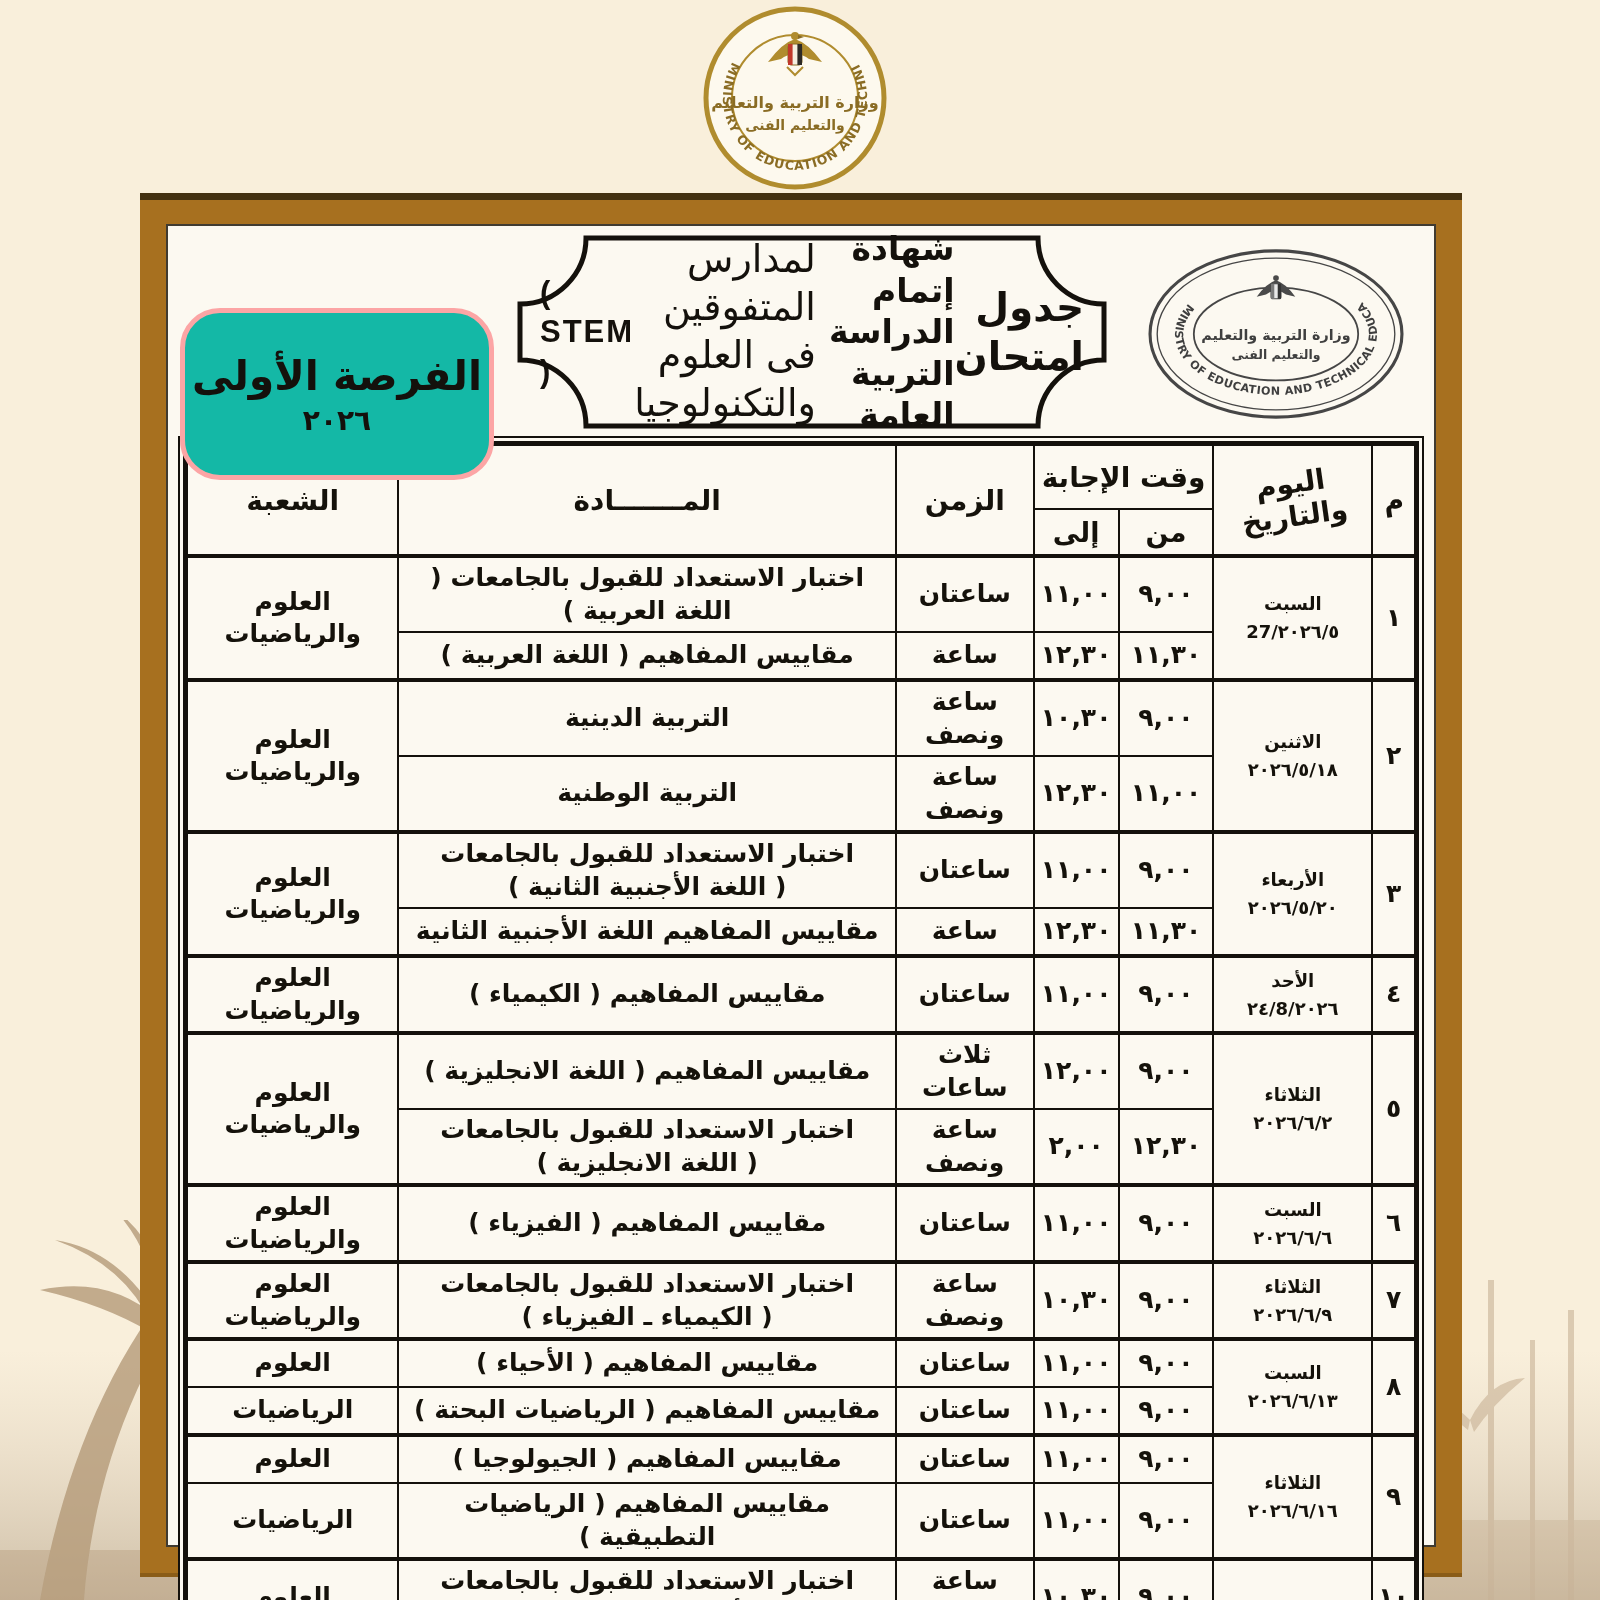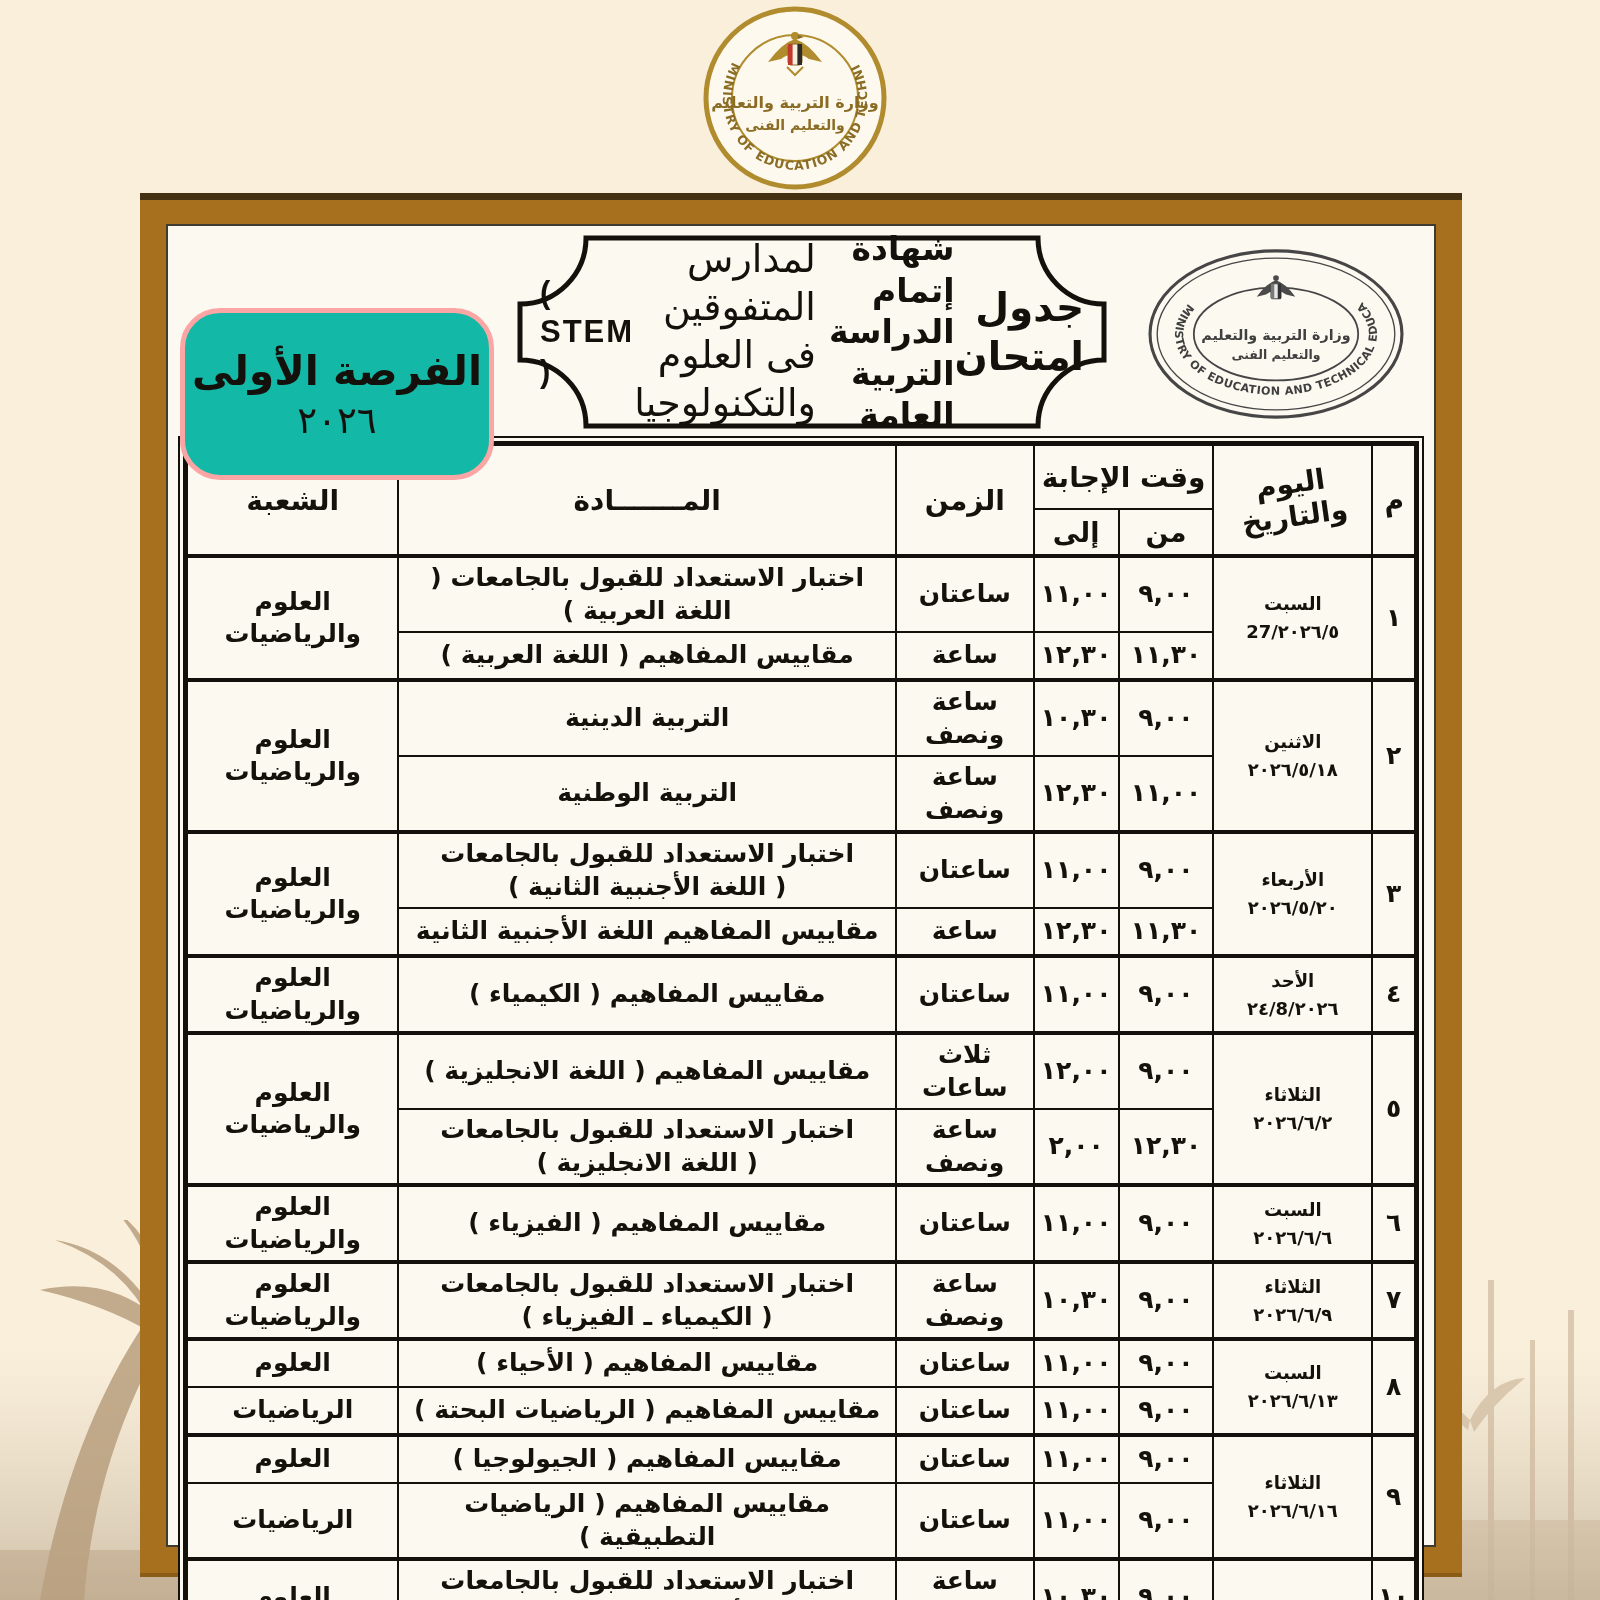--- a/index.html
+++ b/index.html
@@ -25,21 +25,21 @@
   }
   .doc-header{position:relative;height:202px;direction:ltr}
   .badge{
     position:absolute;left:2px;top:40px;width:304px;height:162px;
     border:5px solid #fca5a5;border-radius:40px;
     display:flex;flex-direction:column;align-items:center;justify-content:center;gap:4px;
     background:#14b8a6;
     margin-top:36px;
   }
   .badge .l1{font-size:41px;font-weight:bold}
-  .badge .l2{font-size:37px;font-weight:normal;letter-spacing:5px}
+  .badge .l2{font-size:28px;font-weight:bold;letter-spacing:5px}
 
   .plaque{position:absolute;left:336px;top:0;width:596px;height:200px}
   .plaque svg{position:absolute;left:0;top:0}
   .plaque .lines{
     position:absolute;left:26px;right:26px;top:8px;bottom:8px;
     display:flex;align-items:center;justify-content:flex-start;
     line-height:1.26;direction:rtl;
   }
   .plaque .t1{font-size:39px;font-weight:bold}
   .plaque .t2{font-size:33px;font-weight:bold}

